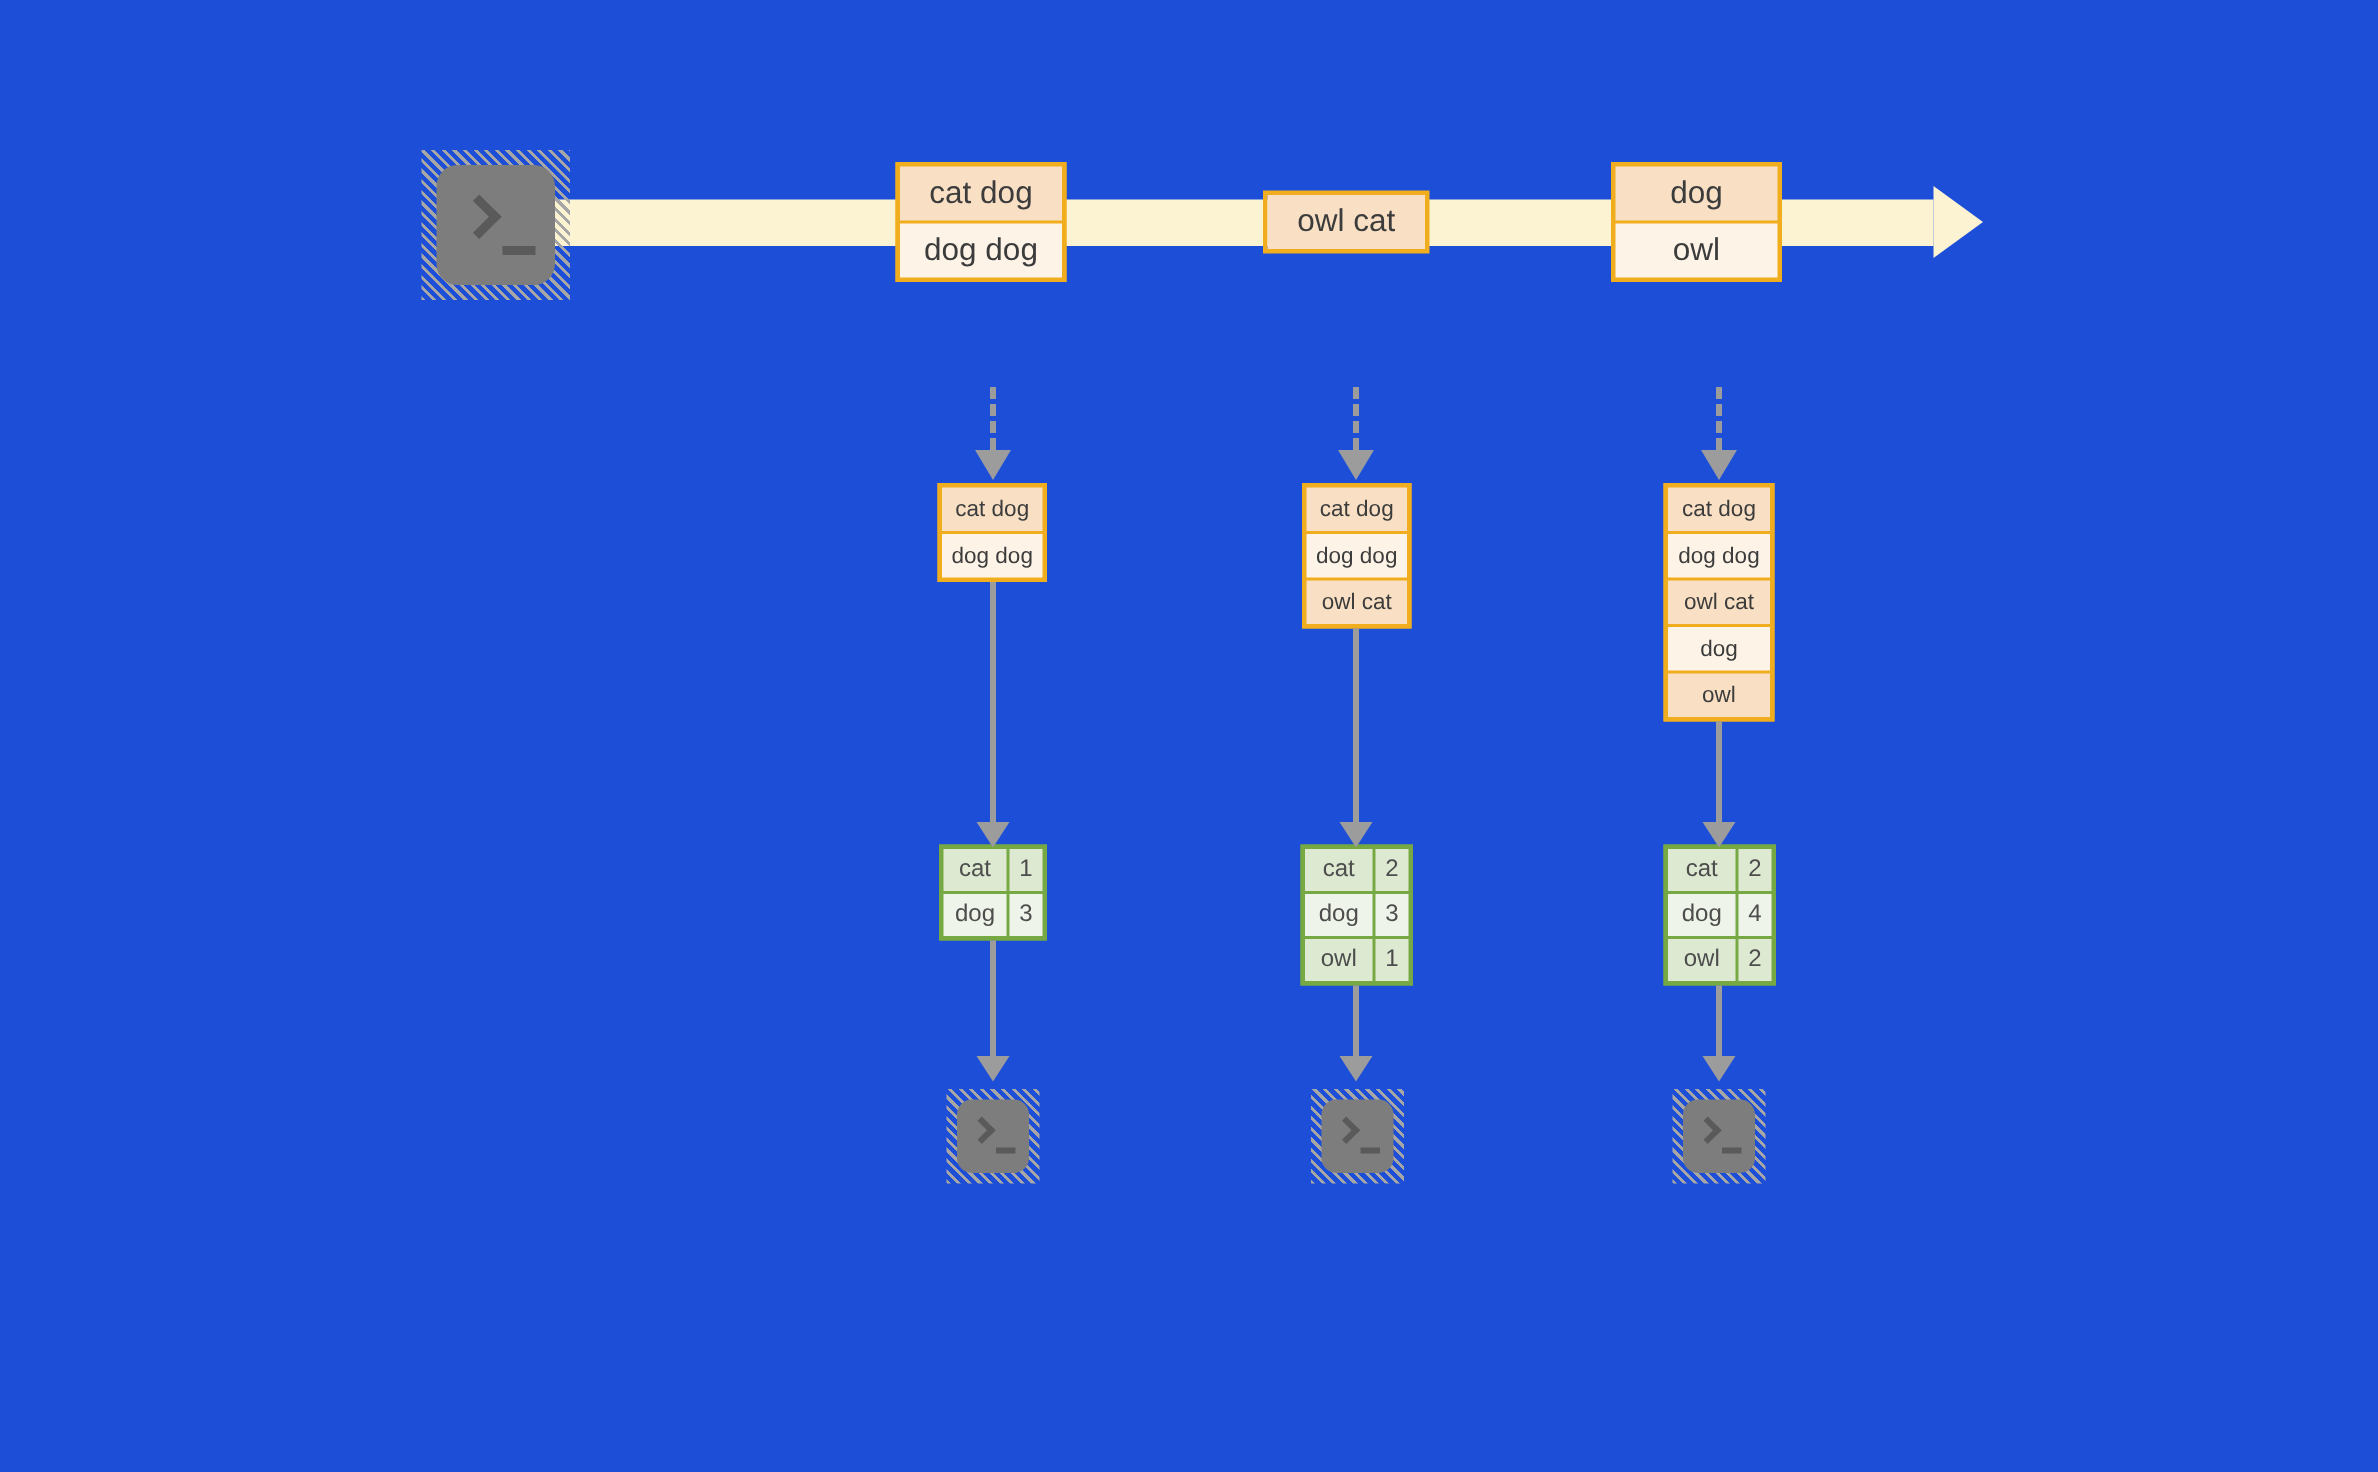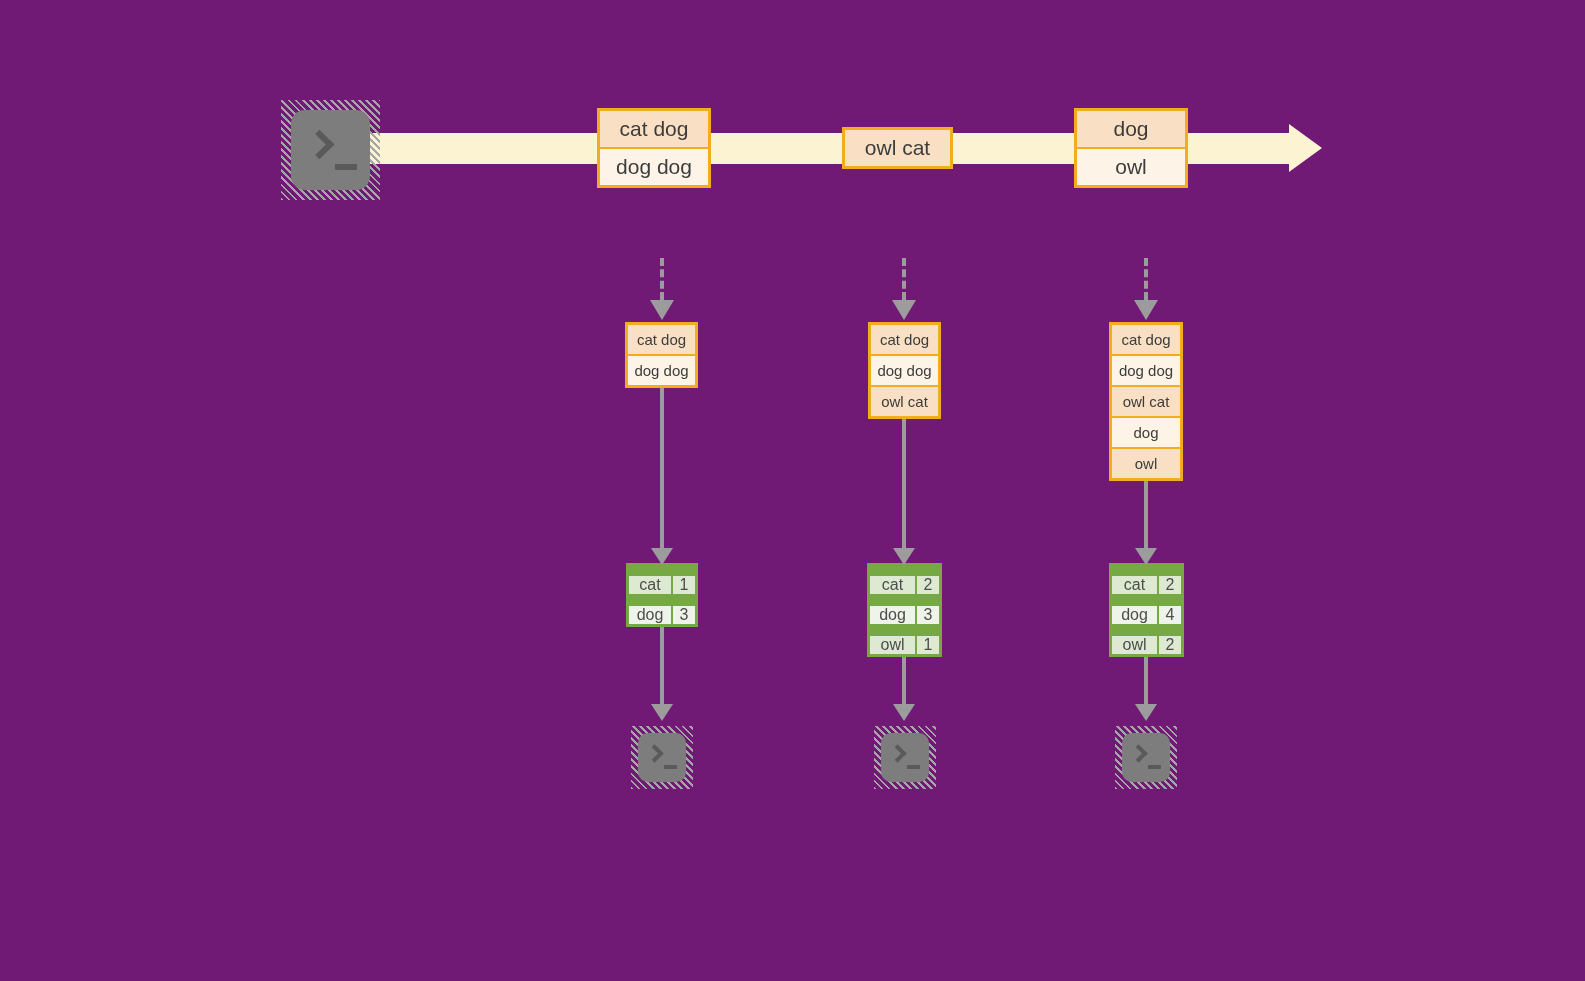--- a/index.html
+++ b/index.html
@@ -1,16 +1,16 @@
 <!DOCTYPE html>
 <html><head>
 <meta charset="utf-8">
 <style>
   html,body{margin:0;padding:0;background:#000;}
-  .canvas{position:relative;width:1585px;height:981px;background:#701a75;overflow:hidden;
+  .canvas{position:relative;width:1585px;height:981px;background:#1d4ed8;overflow:hidden;
           font-family:"Liberation Sans", sans-serif;}
 
   
   .shaft{position:absolute;left:370px;top:133px;width:919px;height:31px;background:#fcf3d2;z-index:0;}
   .shead{position:absolute;left:1289px;top:124px;width:0;height:0;z-index:0;
          border-top:24px solid transparent;border-bottom:24px solid transparent;
          border-left:33px solid #fcf3d2;}
 
   
   .term{position:absolute;z-index:2;
@@ -25,21 +25,21 @@
          display:flex;flex-direction:column;gap:2px;z-index:2;}
   .batch .row{flex:1;background:#f9e0c4;display:flex;align-items:center;justify-content:center;
               color:#3c3c3c;}
   .batch .row:nth-child(even){background:#fdf4e7;}
   .batch.big .row{font-size:21px;}
   .batch.small .row{font-size:15px;}
 
   
   .gtable{position:absolute;box-sizing:border-box;background:#76a943;border:3px solid #76a943;
           display:flex;flex-direction:column;gap:2px;z-index:2;}
-  .gtable .grow{flex:1;display:flex;gap:2px;align-items:flex-end;}
+  .gtable .grow{flex:1;display:flex;gap:2px;}
   .gtable .cell{display:flex;align-items:center;justify-content:center;background:#dde9d1;
                 font-size:16px;color:#4d4d4d;}
   .gtable .grow:nth-child(even) .cell{background:#eff4ea;}
   .gtable .word{flex:1;}
   .gtable .num{width:22px;}
 
   
   .vline{position:absolute;width:4px;background:#9c9c9c;z-index:3;}
   .vdash{position:absolute;width:0;border-left:4px dashed #9c9c9c;z-index:3;}
   .ahead{position:absolute;width:0;height:0;z-index:3;

